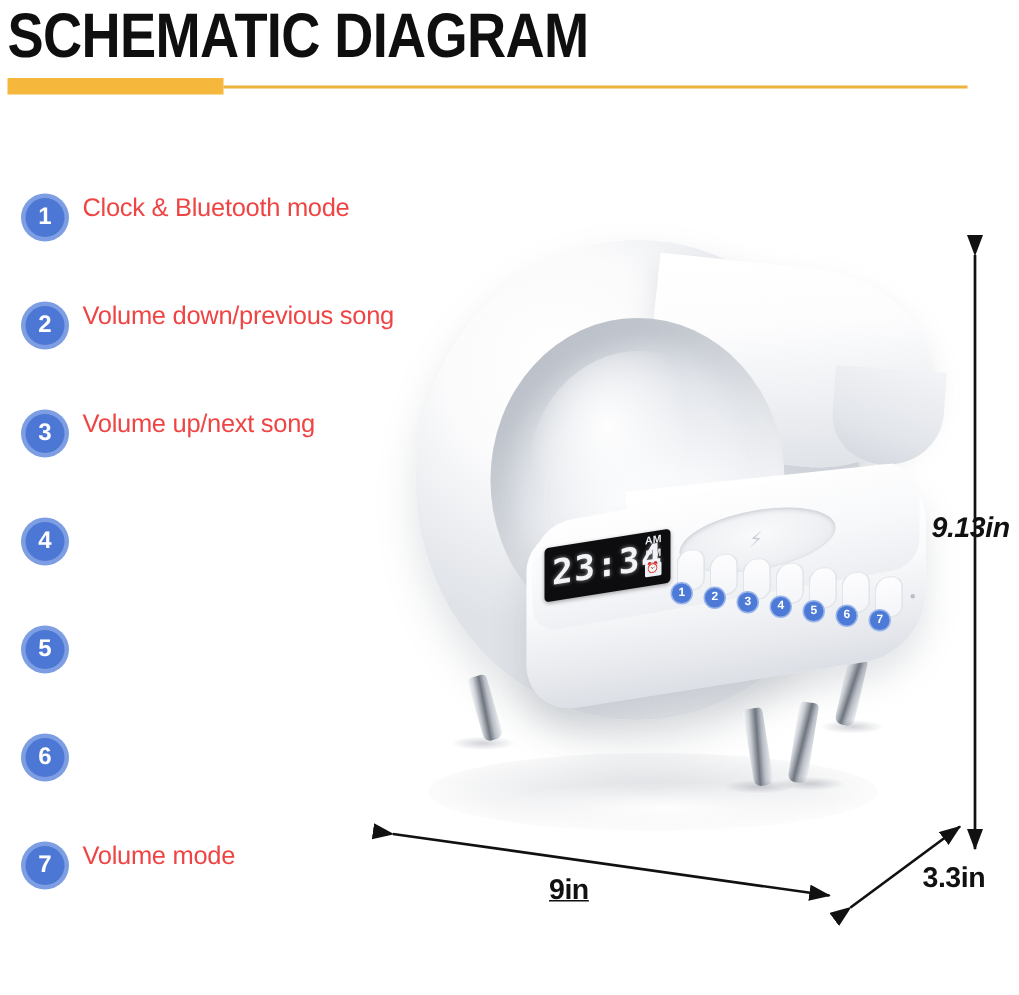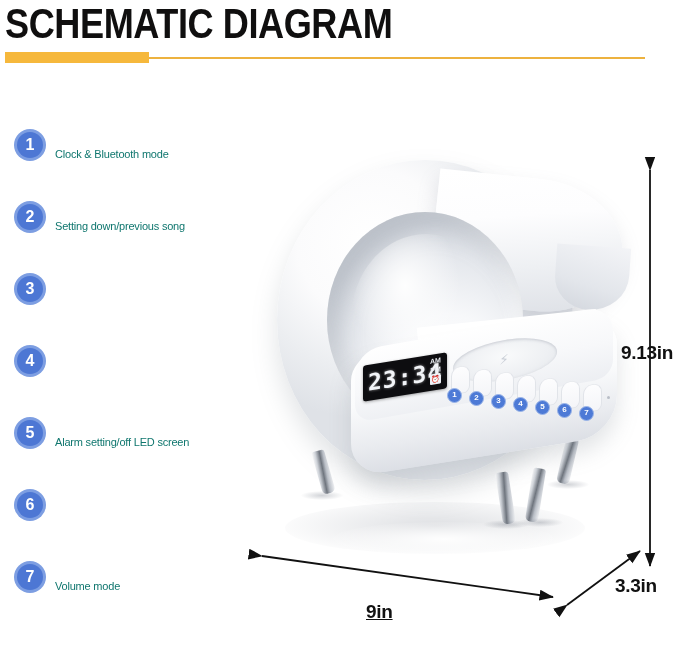--- a/index.html
+++ b/index.html
@@ -30,22 +30,22 @@
   }
   .badge::after{
     content:"";position:absolute;left:3px;top:3px;width:26px;height:26px;border-radius:50%;
     background:#4d77d4;
   }
   .badge-num{
     position:relative;z-index:2;color:#ffffff;font-size:16px;font-weight:bold;
     line-height:1;margin-top:-1px;
   }
   .legend-label{
-    position:absolute;left:55px;top:19px;
-    font-size:11px;color:#0f766e;white-space:nowrap;letter-spacing:-0.2px;
+    position:absolute;left:55px;top:0;
+    font-size:17px;color:#ef4444;white-space:nowrap;letter-spacing:-0.2px;
   }
 
   
   .product{position:absolute;left:255px;top:150px;width:380px;height:430px;}
 
   
   .g-outer{
     position:absolute;left:22px;top:10px;width:296px;height:320px;
     border-radius:50%;
     background:
@@ -185,40 +185,40 @@
     <div class="badge">
       <span class="badge-num">1</span>
     </div>
     <div class="legend-label">Clock &amp; Bluetooth mode</div>
   </div>
 
   <div class="legend-row">
     <div class="badge">
       <span class="badge-num">2</span>
     </div>
-    <div class="legend-label">Setting down/previous song</div>
+    <div class="legend-label">Volume down/previous song</div>
   </div>
 
   <div class="legend-row">
     <div class="badge">
       <span class="badge-num">3</span>
     </div>
+    <div class="legend-label">Volume up/next song</div>
   </div>
 
   <div class="legend-row">
     <div class="badge">
       <span class="badge-num">4</span>
     </div>
   </div>
 
   <div class="legend-row">
     <div class="badge">
       <span class="badge-num">5</span>
     </div>
-    <div class="legend-label">Alarm setting/off LED screen</div>
   </div>
 
   <div class="legend-row">
     <div class="badge">
       <span class="badge-num">6</span>
     </div>
   </div>
 
   <div class="legend-row">
     <div class="badge">
@@ -298,15 +298,15 @@
     </marker>
   </defs>
 
   <line x1="650" y1="170" x2="650" y2="566" stroke="#111" stroke-width="1.8" marker-start="url(#ahs)" marker-end="url(#ah)"></line>
 
   <line x1="262" y1="556" x2="553" y2="597" stroke="#111" stroke-width="1.8" marker-start="url(#ahs)" marker-end="url(#ah)"></line>
 
   <line x1="567" y1="605" x2="640" y2="551" stroke="#111" stroke-width="1.8" marker-start="url(#ahs)" marker-end="url(#ah)"></line>
 </svg>
 
-<div class="dim-text" style="left:621px;top:342px;">9.13in</div>
-<div class="dim-text" style="left:366px;top:601px;text-decoration:underline;">9in</div>
+<div class="dim-text" style="left:621px;top:342px;font-style:italic;">9.13in</div>
+<div class="dim-text" style="left:366px;top:583px;text-decoration:underline;">9in</div>
 <div class="dim-text" style="left:615px;top:575px;">3.3in</div>
 
 </body></html>

